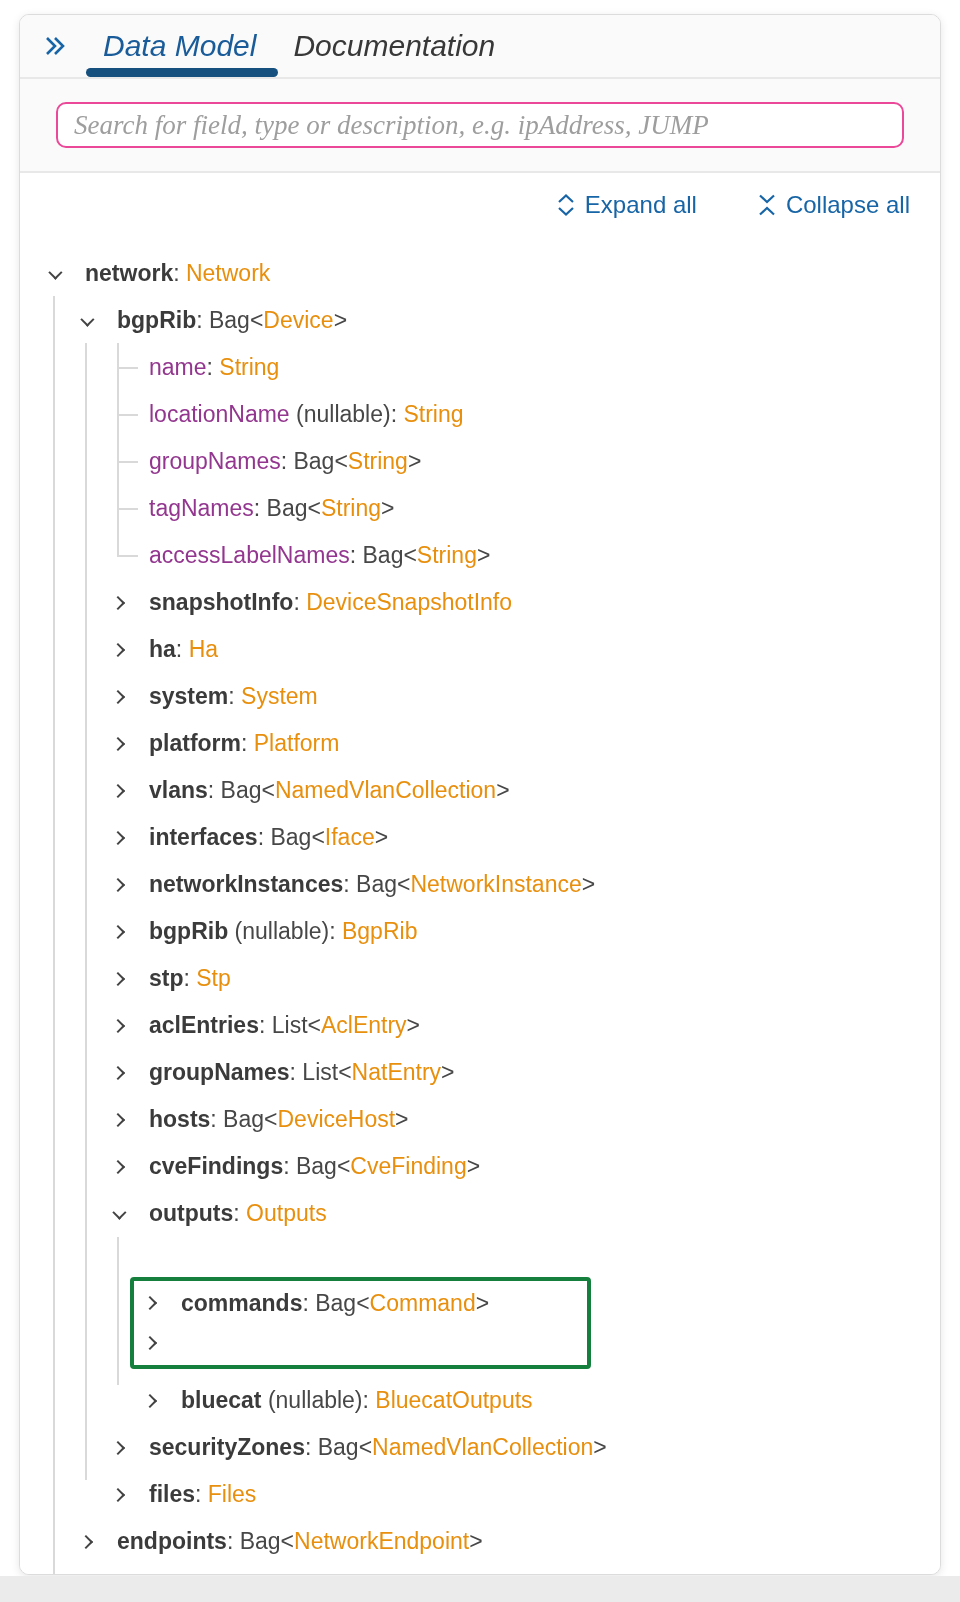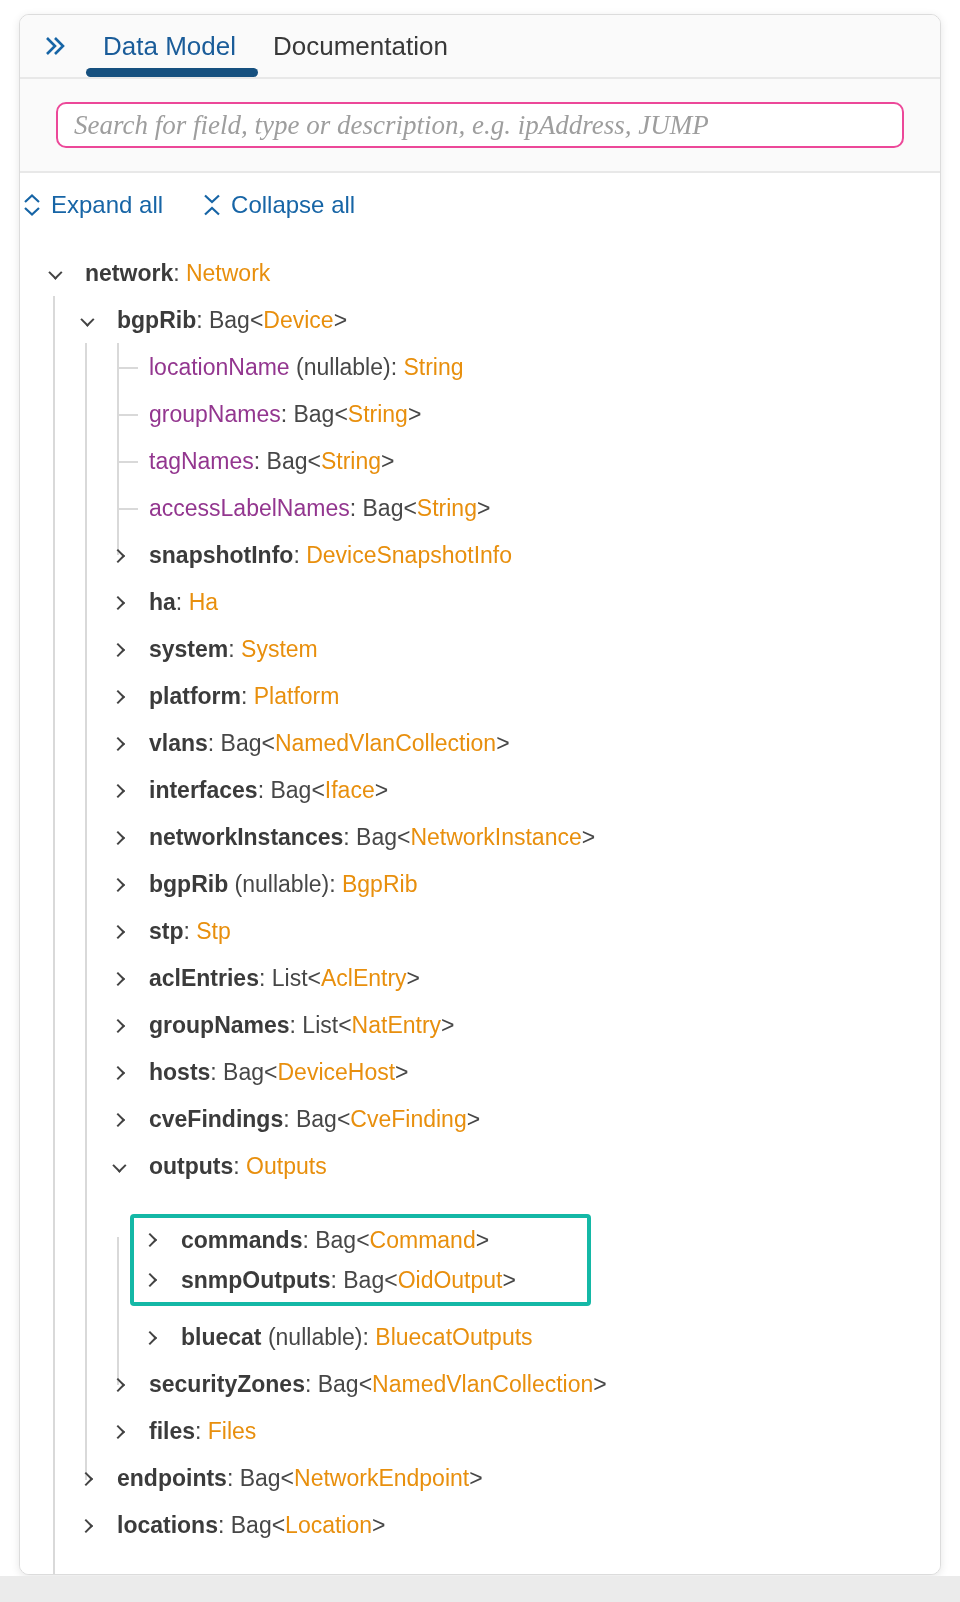--- a/index.html
+++ b/index.html
@@ -7,54 +7,54 @@
     font-family:"Liberation Sans", sans-serif; }
   .bottom-strip { position:absolute; left:0; right:0; bottom:0; height:26px; background:#ebebeb; }
   .card { position:absolute; left:19px; top:14px; width:922px; height:1561px;
     background:#ffffff; border:1px solid #dcdcdc; border-radius:10px; overflow:hidden;
     box-shadow:0 2px 8px rgba(0,0,0,.10); display:flex; flex-direction:column; }
   
   .hdr { height:64px; flex:0 0 64px; background:#fafafa; border-bottom:2px solid #e8e8e8;
     display:flex; align-items:center; padding-left:21px; }
   .panel-collapse { width:30px; height:30px; display:flex; align-items:center; justify-content:center; cursor:pointer; }
   .tabs { display:flex; height:100%; margin-left:30px; }
-  .tab { position:relative; display:flex; align-items:center; font-size:26px; color:#383838;
-    padding:0 2px; margin-right:33px; cursor:pointer; white-space:nowrap; }
+  .tab { position:relative; display:flex; align-items:center; font-size:30px; color:#383838;
+    padding:0 2px; margin-right:33px; cursor:pointer; white-space:nowrap;font-style:italic; }
   .tab.active { color:#1a5c99; }
   .tab.active::after { content:''; position:absolute; left:-15px; right:-20px; bottom:0;
     height:9px; border-radius:5px; background:#16507f; }
   
   .search-sec { height:94px; flex:0 0 94px; background:#fafafa; border-bottom:2px solid #e8e8e8;
     display:flex; align-items:center; padding:0 36px; }
   .search-sec input { width:100%; height:46px; border:2px solid #ec4899; border-radius:10px;
     background:#fff; font-size:27px; padding:0 16px; color:#333; outline:none;
     font-family:Liberation Serif, serif; }
   .search-sec input::placeholder { color:#9e9e9e; font-style:italic; }
   
   .tree-sec { position:relative; flex:1 1 auto; background:#fff; overflow:hidden; }
-  .actions { margin-top:14px; height:36px; display:flex; 
-    align-items:center; gap:37px; padding-right:30px; }
+  .actions { margin-top:14px; height:36px; display:flex; justify-content:flex-end;
+    align-items:center; gap:58px; padding-right:30px; }
   .act { display:flex; align-items:center; gap:7px; color:#1765a6; font-size:24px; cursor:pointer; }
   .gl { position:absolute; width:2px; background:#d9d9d9; }
   .rows { margin-top:27px; }
   .row { display:flex; align-items:center; height:47px; position:relative; font-size:23px;
     color:#444; white-space:nowrap; cursor:pointer; }
   .l0 { padding-left:23px; } .l1 { padding-left:55px; } .l2 { padding-left:87px; } .l3 { padding-left:119px; }
   .sw { width:22px; height:22px; flex:0 0 22px; display:flex; align-items:center; justify-content:center; }
   .ch { display:block; width:10px; height:10px; border-right:2.5px solid #434343; border-bottom:2.5px solid #434343; }
   .ch.r { transform:rotate(-45deg); }
   .ch.d { transform:rotate(45deg) translate(0,-2px); }
   .lb { margin-left:20px; }
   .lb b { font-weight:700; color:#3b3b3b; }
   .row.f .lb b { color:#93368f; font-weight:400; }
   .m { color:#474747; }
   .t { color:#e88f0d; }
   .row.f::before { content:''; position:absolute; left:97px; top:50%; margin-top:-1px;
     width:21px; height:2px; background:#d9d9d9; }
-  .hlbox { margin:24px 0 8px 110px; width:461px; border:4px solid #14b8a6; border-radius:4px;
+  .hlbox { margin:40px 0 8px 110px; width:461px; border:4px solid #15803d; border-radius:4px;
     padding:2px 0; background:#fff; }
   .hlbox .row { height:40px; }
   .hlbox .l3 { padding-left:5px; }
   svg { display:block; }
 </style>
 </head>
 <body>
 
 <div class="card">
 
@@ -112,20 +112,24 @@
         <span class="lb"><b>network</b><span class="m">: </span><span class="t">Network</span><span class="m"></span></span>
       </div>
 
       <div class="row l1">
         <span class="sw">
             <i class="ch d"></i>
           </span>
         <span class="lb"><b>bgpRib</b><span class="m">: Bag&lt;</span><span class="t">Device</span><span class="m">&gt;</span></span>
       </div>
 
+      <div class="row l2 f">
+        <span class="sw"></span>
+        <span class="lb"><b>name</b><span class="m">: </span><span class="t">String</span><span class="m"></span></span>
+      </div>
 
       <div class="row l2 f">
         <span class="sw"></span>
         <span class="lb"><b>locationName</b><span class="m"> (nullable): </span><span class="t">String</span><span class="m"></span></span>
       </div>
 
       <div class="row l2 f">
         <span class="sw"></span>
         <span class="lb"><b>groupNames</b><span class="m">: Bag&lt;</span><span class="t">String</span><span class="m">&gt;</span></span>
       </div>
@@ -242,21 +246,20 @@
         <div class="row l3">
           <span class="sw">
               <i class="ch r"></i>
             </span>
           <span class="lb"><b>commands</b><span class="m">: Bag&lt;</span><span class="t">Command</span><span class="m">&gt;</span></span>
         </div>
         <div class="row l3">
           <span class="sw">
               <i class="ch r"></i>
             </span>
-          <span class="lb"><b>snmpOutputs</b><span class="m">: Bag&lt;</span><span class="t">OidOutput</span><span class="m">&gt;</span></span>
         </div>
       </div>
 
       <div class="row l3">
         <span class="sw">
             <i class="ch r"></i>
           </span>
         <span class="lb"><b>bluecat</b><span class="m"> (nullable): </span><span class="t">BluecatOutputs</span><span class="m"></span></span>
       </div>
 

